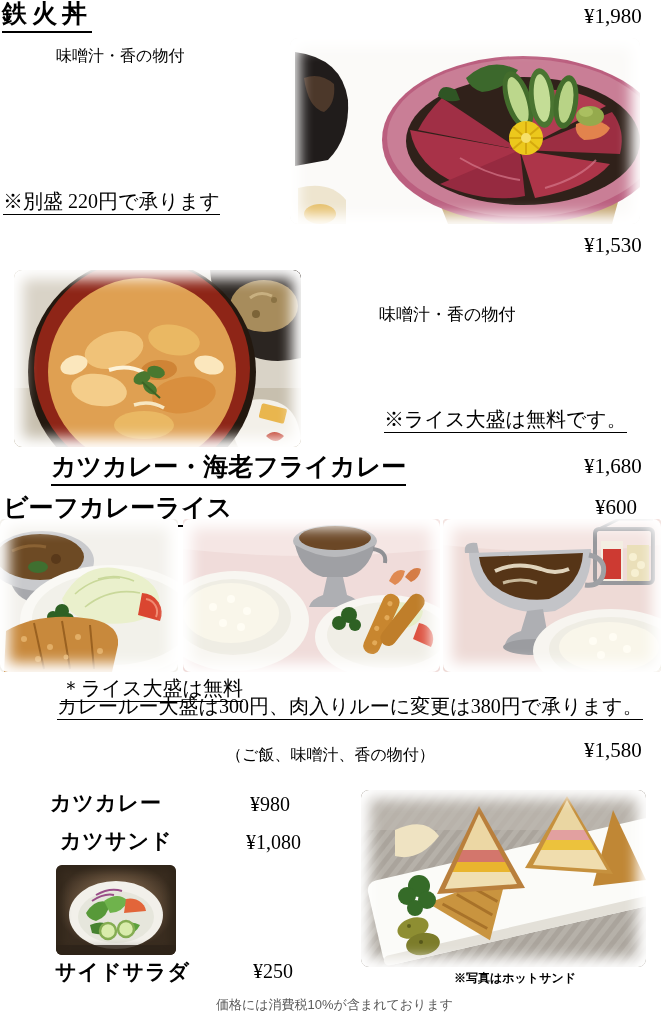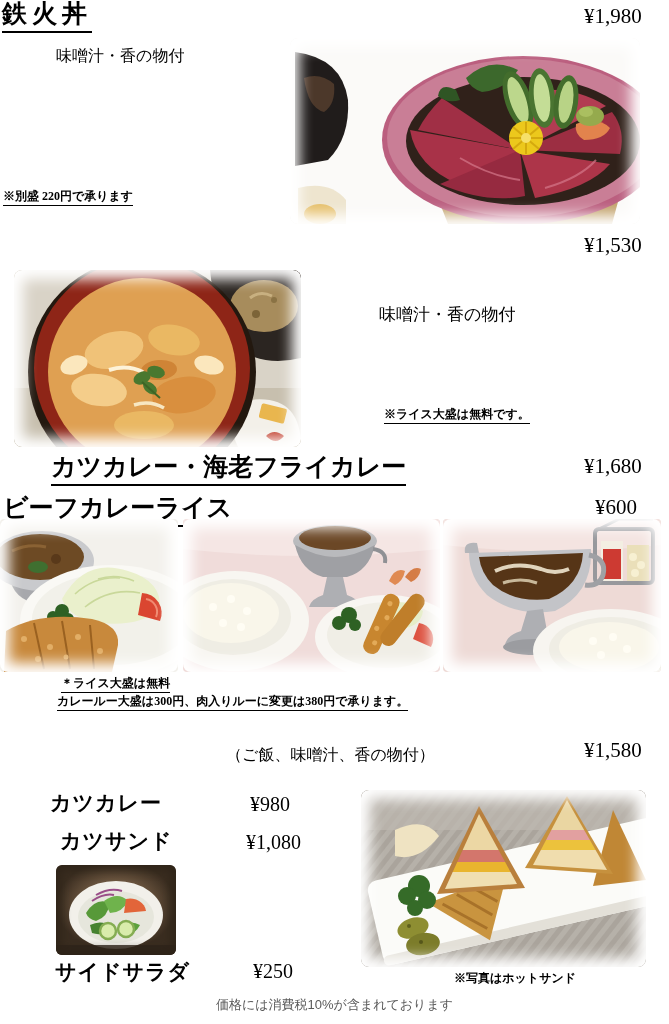--- a/index.html
+++ b/index.html
@@ -7,21 +7,21 @@
   .page {
     position:relative; width:669px; height:1024px; background:#fff;
     font-family:"Liberation Serif","DejaVu Serif",serif; color:#000; overflow:hidden;
   }
   .abs { position:absolute; white-space:nowrap; line-height:1.15; }
   .title { font-size:25px; font-weight:bold; border-bottom:2px solid #000; padding-bottom:2px; }
   .ls5 { letter-spacing:5px; }
   .ls3 { letter-spacing:3px; }
   .price { font-size:21px; }
   .sub { font-size:16px; }
-  .note { font-size:12px; font-weight:bold; border-bottom:1.5px solid #000; padding-bottom:1px; }
+  .note { font-size:20px; font-weight:normal; border-bottom:1.5px solid #000; padding-bottom:1px; }
   .item-name { font-size:21px; font-weight:bold; letter-spacing:1px; }
   .item-price { font-size:20px; }
   .caption { font-size:12px; font-weight:bold; }
   .footer { font-size:13px; color:#595959; font-family:"Liberation Sans","DejaVu Sans",sans-serif; }
   .photo { position:absolute; border-radius:8px; overflow:hidden; }
   .photo svg { display:block; width:100%; height:100%; }
   .fade::after { content:""; position:absolute; inset:0; border-radius:8px;
     box-shadow: inset 0 0 14px 9px #ffffff; pointer-events:none; }
   .fade-dark::after { content:""; position:absolute; inset:0; border-radius:6px;
     box-shadow: inset 0 0 10px 5px rgba(46,35,24,0.85); pointer-events:none; }

